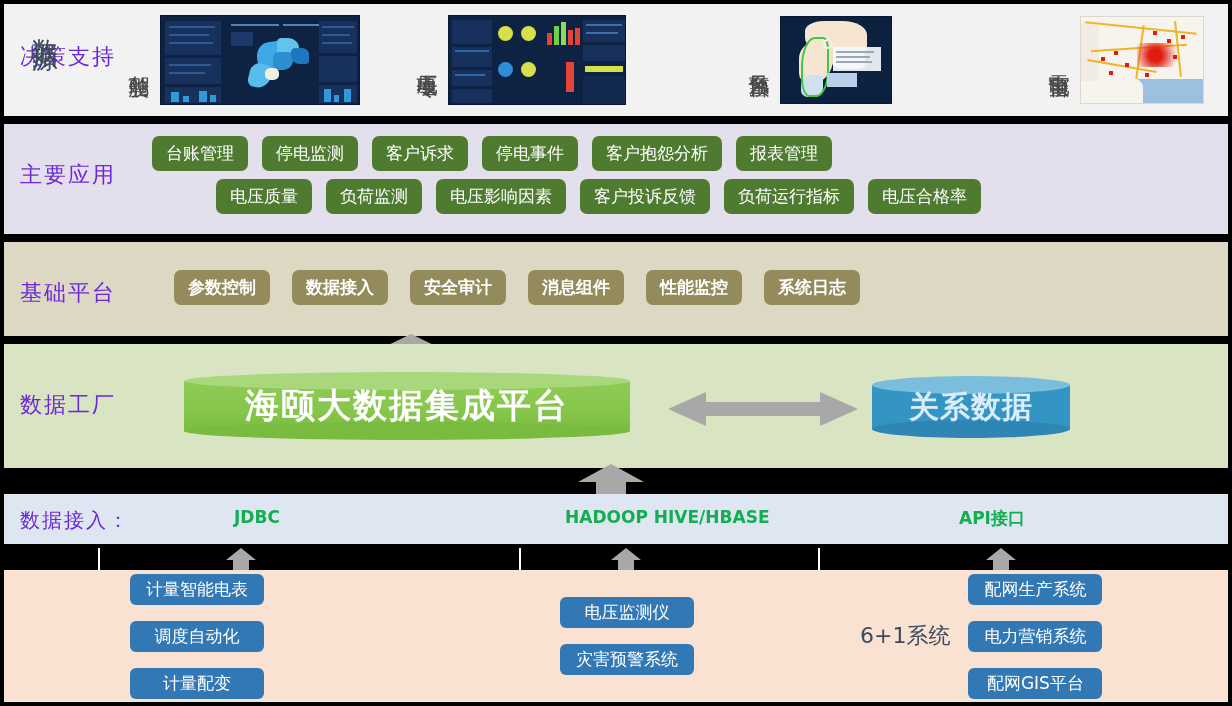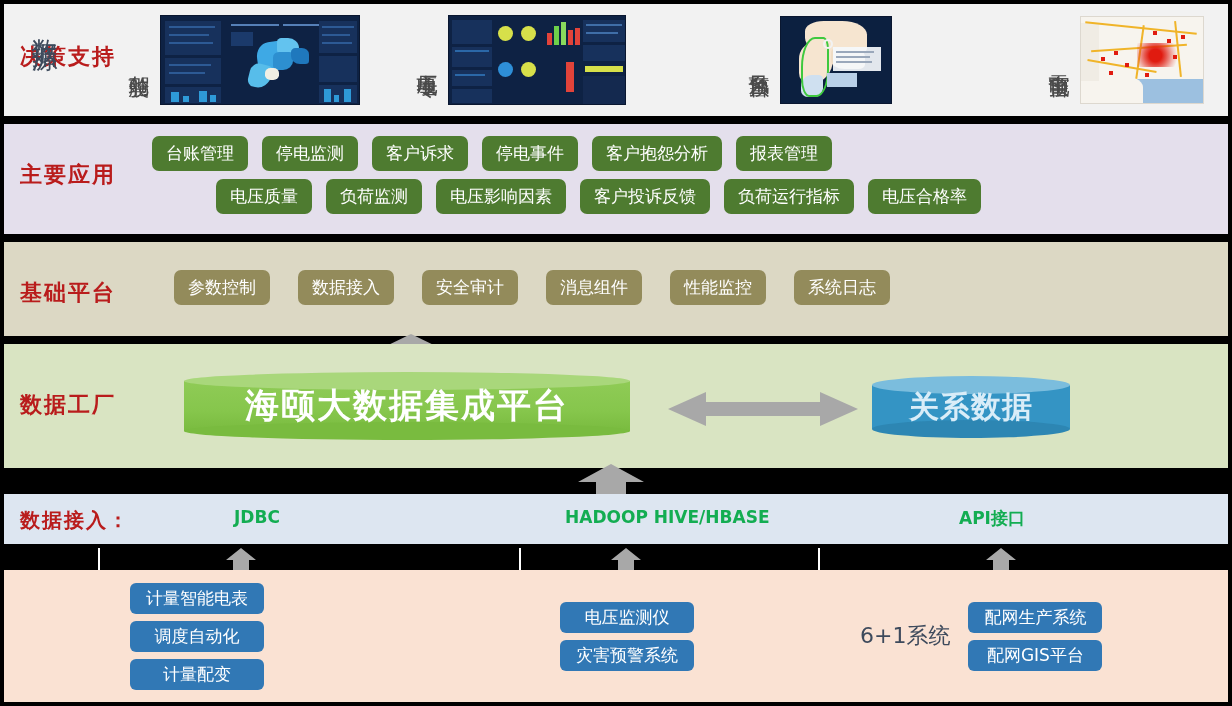--- a/index.html
+++ b/index.html
@@ -9,22 +9,22 @@
     font-family: "Liberation Sans", "DejaVu Sans", sans-serif;
     overflow: hidden;
   }
   .page { position: relative; width: 1232px; height: 706px; background: #000; }
 
   
   .band { position: absolute; left: 4px; width: 1224px; }
   .row-label {
     position: absolute;
     font-family: "Liberation Serif", "DejaVu Serif", serif;
-    font-weight: 700;
-    color: #b91c1c;
+    font-weight: 400;
+    color: #6d28d9;
     letter-spacing: 2px;
     white-space: nowrap;
   }
 
   
   #band-decision {
     top: 4px; height: 112px;
     background: #f2f2f2;
   }
   #band-decision .dec-label {
@@ -161,21 +161,21 @@
   .src-divider {
     position: absolute; width: 2px; background: #ffffff;
   }
   .src-group { position: absolute; top: 570px; height: 132px; display: flex; align-items: center; }
   .src-group-title {
     font-size: 21px; color: #3d4a5c; line-height: 1.25;
     font-family: "DejaVu Sans", sans-serif;
     text-align: center; white-space: nowrap;
     margin-right: 10px;
   }
-  .src-chips { display: flex; flex-direction: column; gap: 7px; }
+  .src-chips { display: flex; flex-direction: column; gap: 16px; }
   .chip {
     background: #3178b5;
     color: #fff;
     border-radius: 6px;
     font-size: 17px;
     height: 31px;
     display: flex; align-items: center; justify-content: center;
     padding: 0 16px;
     white-space: nowrap;
     font-family: "DejaVu Sans", sans-serif;
@@ -315,21 +315,21 @@
         <div class="pill pill-green">客户投诉反馈</div>
         <div class="pill pill-green">负荷运行指标</div>
         <div class="pill pill-green">电压合格率</div>
       </div>
     </div>
   </div>
 
   <div class="band" id="band-platform">
     <div class="row-label plat-label">基础平台</div>
     <div class="pill-rows">
-      <div class="pill-row" style="gap:28px;">
+      <div class="pill-row" style="gap:22px;font-weight:bold;">
         <div class="pill pill-olive">参数控制</div>
         <div class="pill pill-olive">数据接入</div>
         <div class="pill pill-olive">安全审计</div>
         <div class="pill pill-olive">消息组件</div>
         <div class="pill pill-olive">性能监控</div>
         <div class="pill pill-olive">系统日志</div>
       </div>
     </div>
   </div>
 
@@ -402,17 +402,18 @@
       <div class="chip">灾害预警系统</div>
     </div>
   </div>
 
   <div class="src-group" style="left:860px;">
     <div class="src-group-title" style="margin-right:18px;font-size:22px;">
       <div>6+1系统</div>
     </div>
     <div class="src-chips">
       <div class="chip">配网生产系统</div>
+      <div class="chip">电力营销系统</div>
       <div class="chip">配网GIS平台</div>
     </div>
   </div>
 
 </div>
 
 </body></html>

